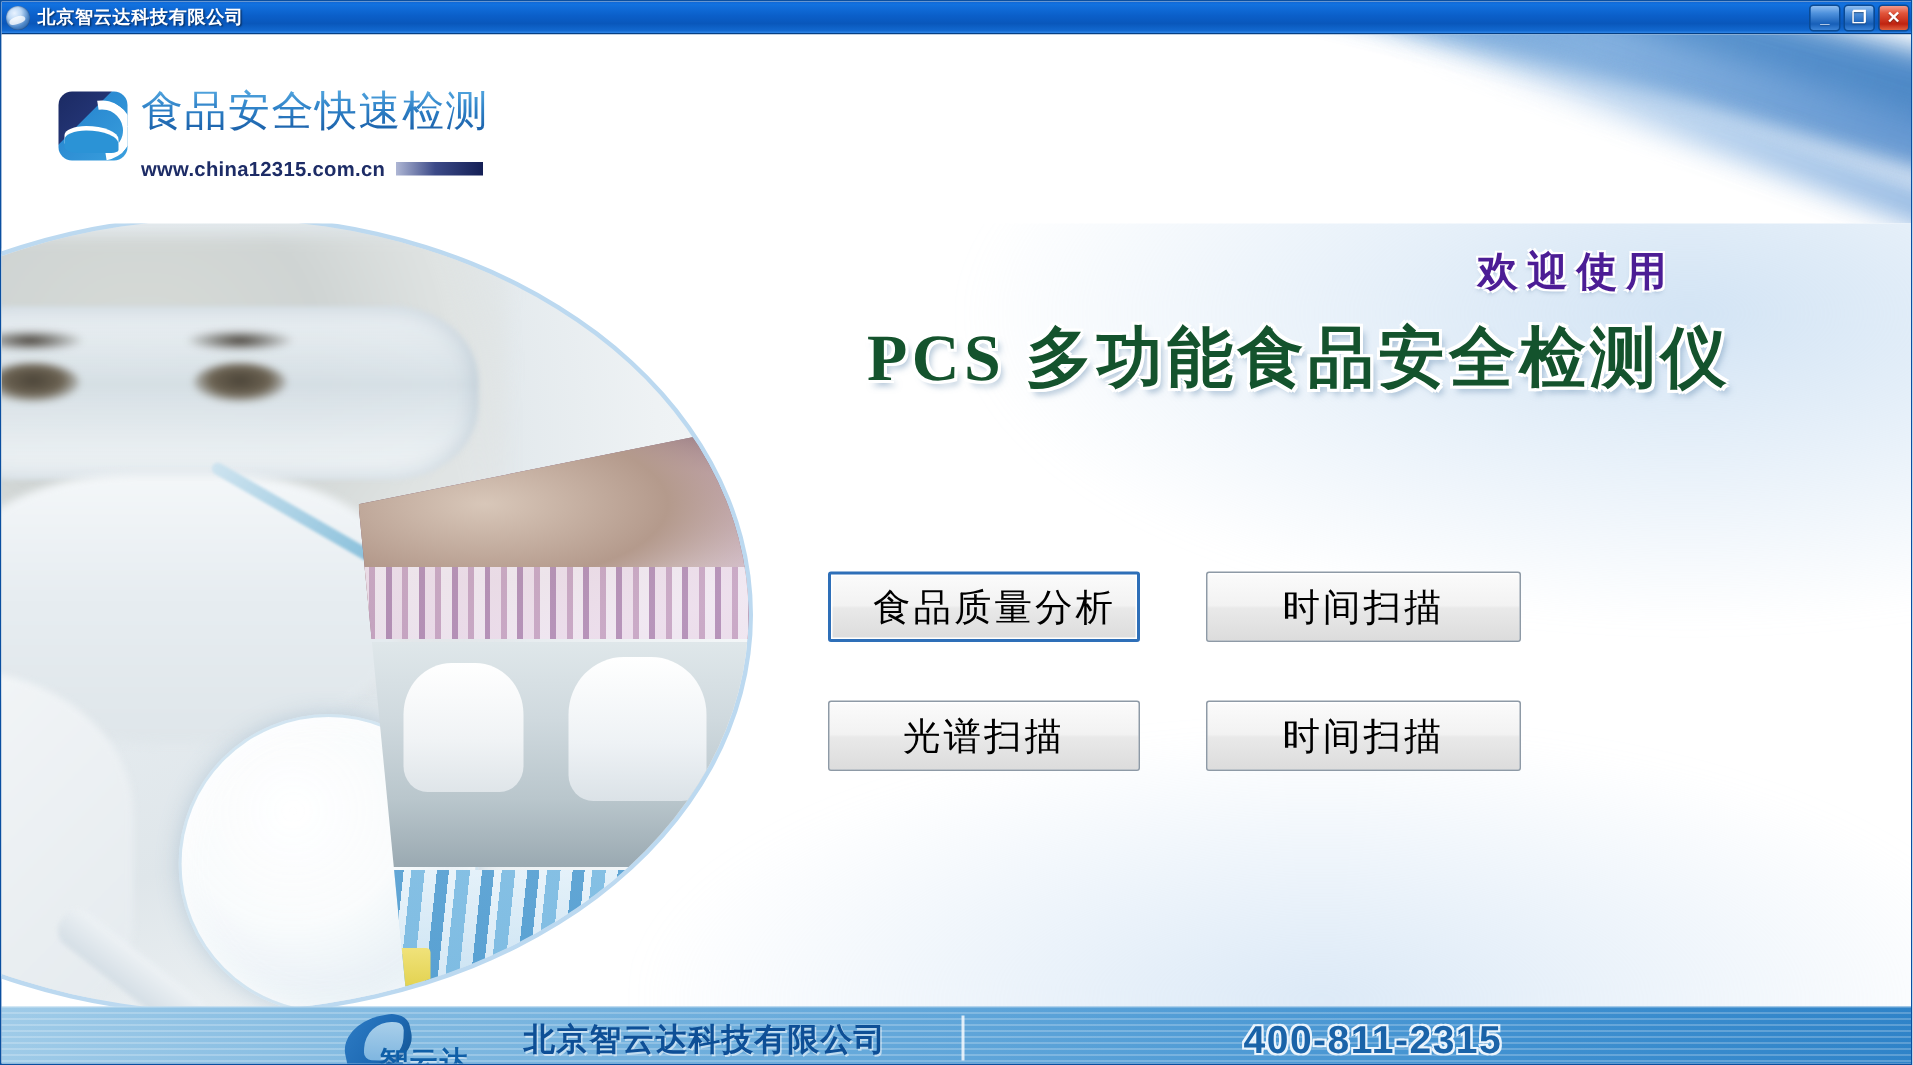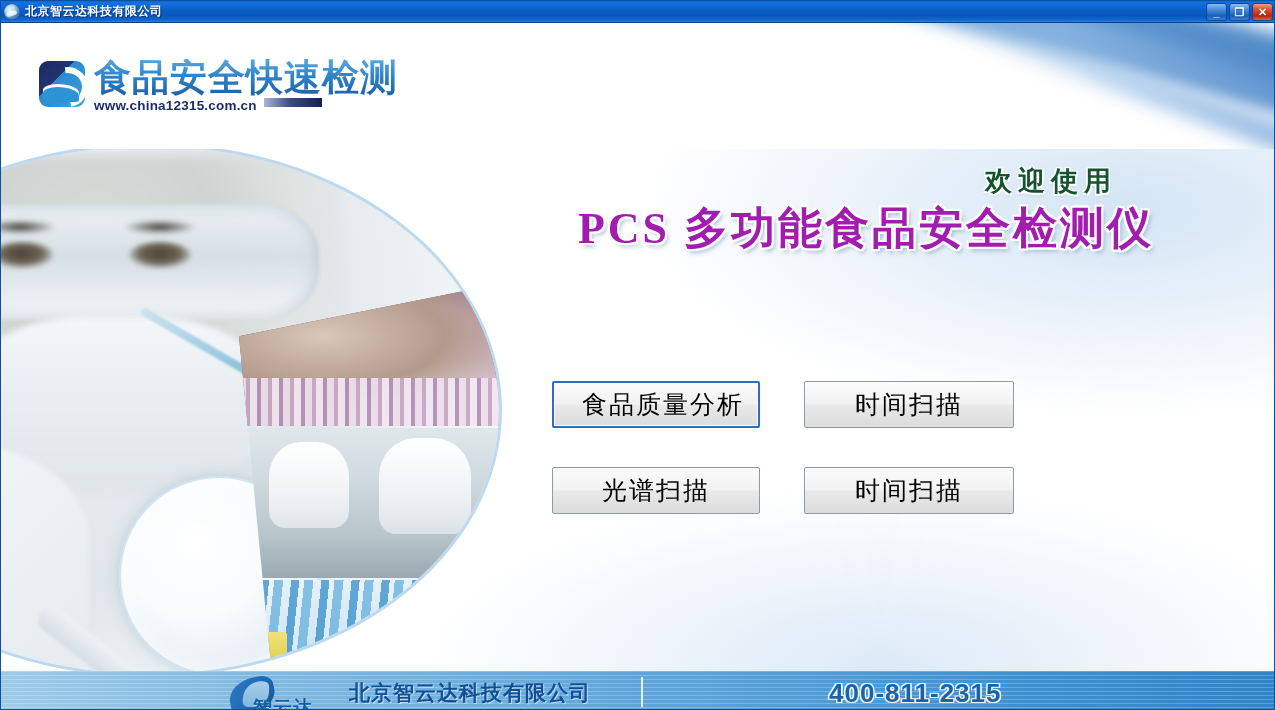--- a/index.html
+++ b/index.html
@@ -135,30 +135,30 @@
   #logo-mark::after {
     content: "";
     position: absolute; left: 4px; bottom: 5px;
     width: 36px; height: 15px;
     background: #2b93d6;
     border-radius: 60% 90% 20% 40%;
     box-shadow: 0 -3px 0 0 #ffffff;
   }
   #logo-text { margin-left: 9px; }
   #logo-title {
-    font-size: 37px; font-weight: bold;
+    font-size: 28px; font-weight: normal;
     letter-spacing: 1px;
     line-height: 1.05;
     background: linear-gradient(to bottom, #55a8e0 0%, #2f82c8 45%, #1a5fa8 100%);
     -webkit-background-clip: text; background-clip: text;
     -webkit-text-fill-color: transparent; color: #1f6bb0;
   }
   #logo-url-row {
-    display: flex; 
-    margin-top: 0;
+    display: flex; align-items: center;
+    margin-top: 17px;
   }
   #logo-url {
     font-size: 13.5px; font-weight: bold;
     color: #1d2c66;
     letter-spacing: .2px;
   }
   #logo-url-bar {
     width: 58px; height: 9px;
     margin-left: 7px;
     background: linear-gradient(to right, #aeb6d4 0%, #3c4a88 45%, #141f55 100%);
@@ -337,33 +337,34 @@
 
   
   #title-block {
     position: absolute; left: 470px; top: 14px;
     width: 790px;
     text-align: center;
   }
   #welcome-text {
     font-family: Liberation Mono, monospace;
     font-size: 27px; font-weight: bold;
-    color: #14532d;
+    color: #4c1d95;
     letter-spacing: 6px;
     margin-left: 370px;
     text-shadow:
       -1.5px -1.5px 0 #ffffff, 1.5px -1.5px 0 #ffffff,
       -1.5px  1.5px 0 #ffffff, 1.5px  1.5px 0 #ffffff,
        0 2px 3px rgba(120,150,180,.55);
   }
   #product-title {
     font-family: "Liberation Serif", serif;
     font-size: 44px; font-weight: bold;
-    color: #a21caf;
+    color: #14532d;
     letter-spacing: 3px;
+    margin-top: 10px;
     white-space: nowrap;
     text-shadow:
       -2px -2px 0 #ffffff, 2px -2px 0 #ffffff,
       -2px  2px 0 #ffffff, 2px  2px 0 #ffffff,
       -2px  0   0 #ffffff, 2px  0   0 #ffffff,
        0   -2px 0 #ffffff, 0    2px 0 #ffffff,
        3px 4px 4px rgba(110,145,180,.55);
   }
 
   

